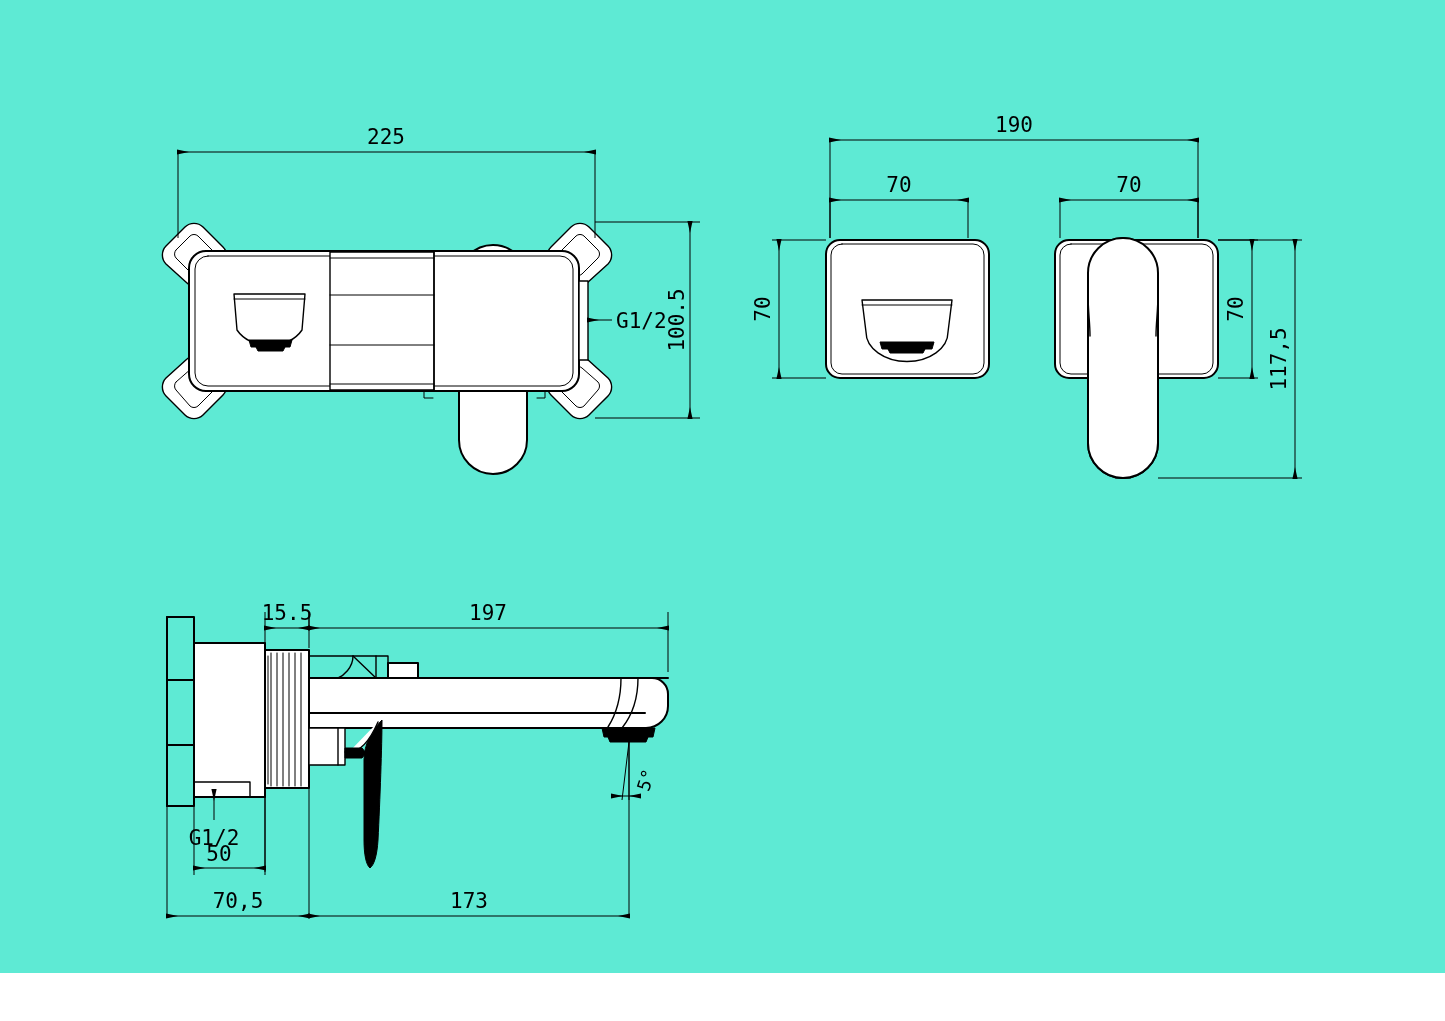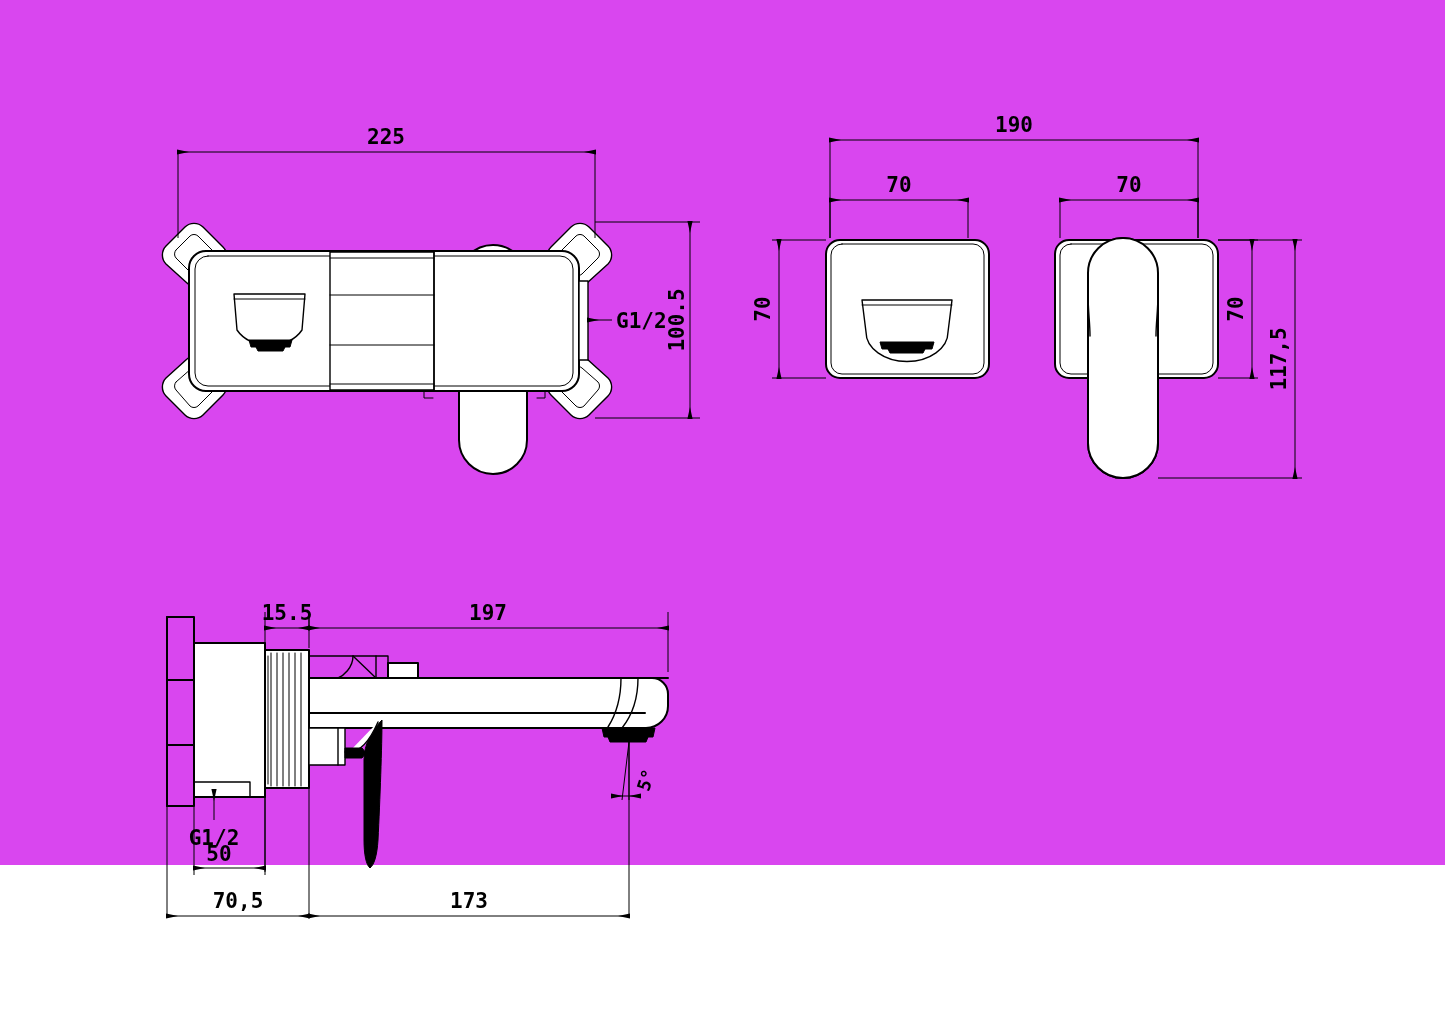--- a/index.html
+++ b/index.html
@@ -10,23 +10,22 @@
   }
   body {
     width: 1445px;
     height: 1021px;
     font-family: "Liberation Sans", sans-serif;
     overflow: hidden;
   }
   #sheet {
     position: relative;
     width: 1445px;
-    height: 865px;
-    background: #d946ef;
-    font-weight: bold;
+    height: 973px;
+    background: #5eead4;
   }
   svg#drawing {
     display: block;
     width: 1445px;
     height: 1021px;
   }
   .obj {
     fill: none;
     stroke: #000000;
     stroke-width: 2;

